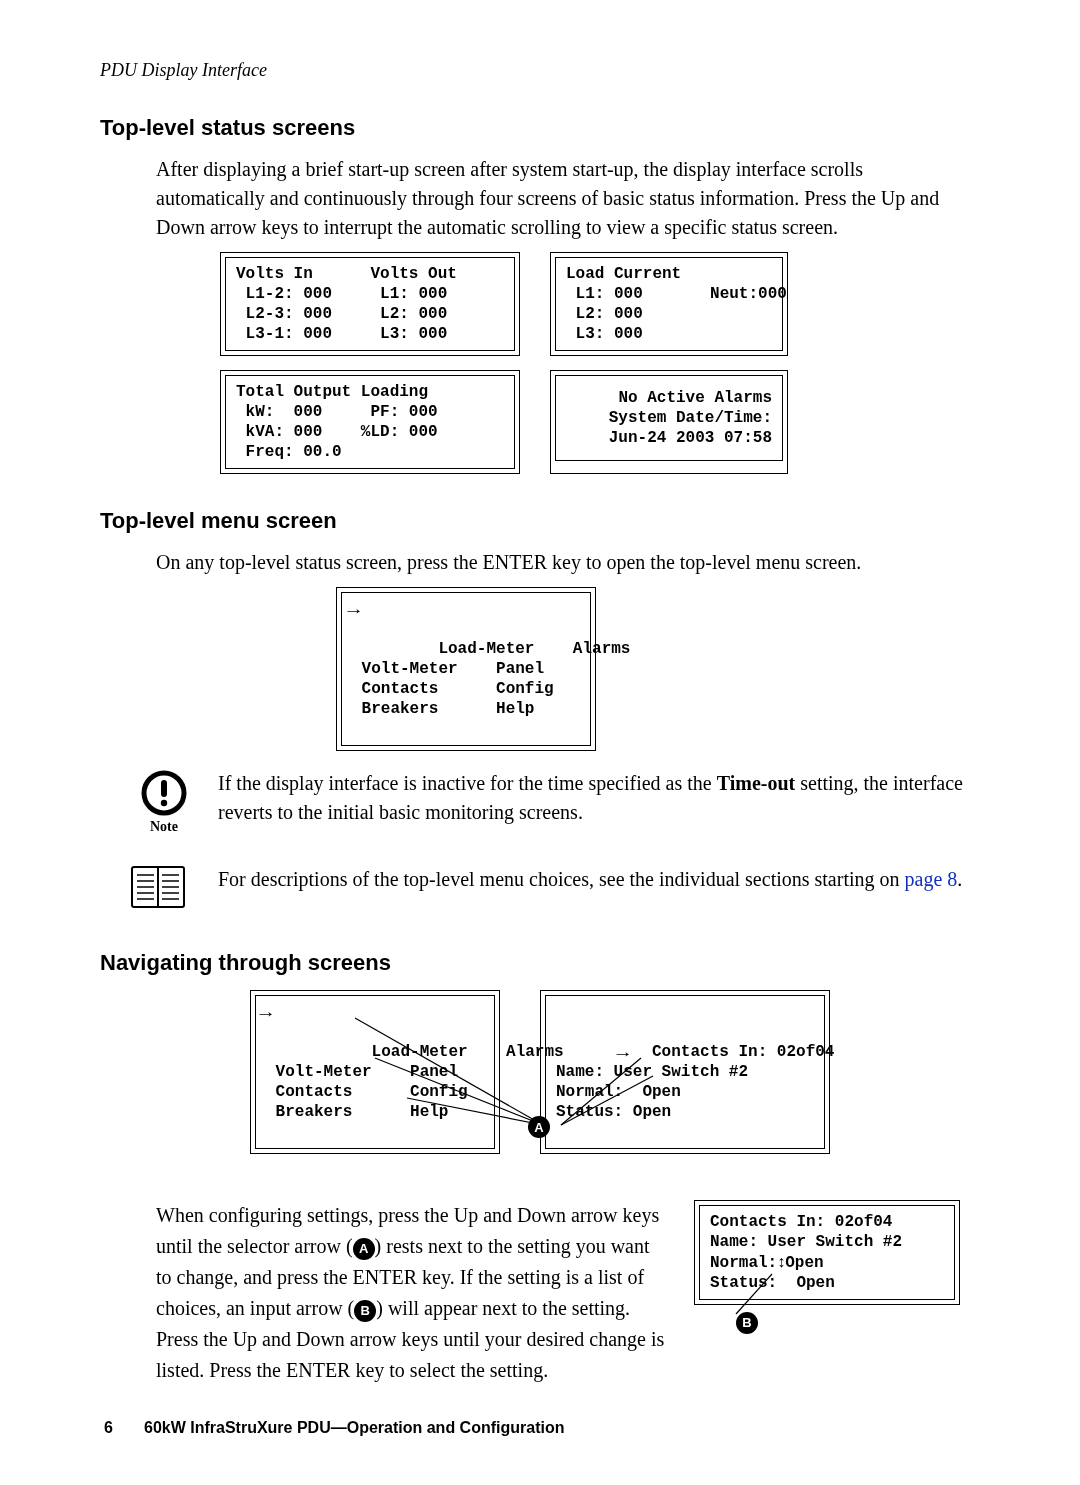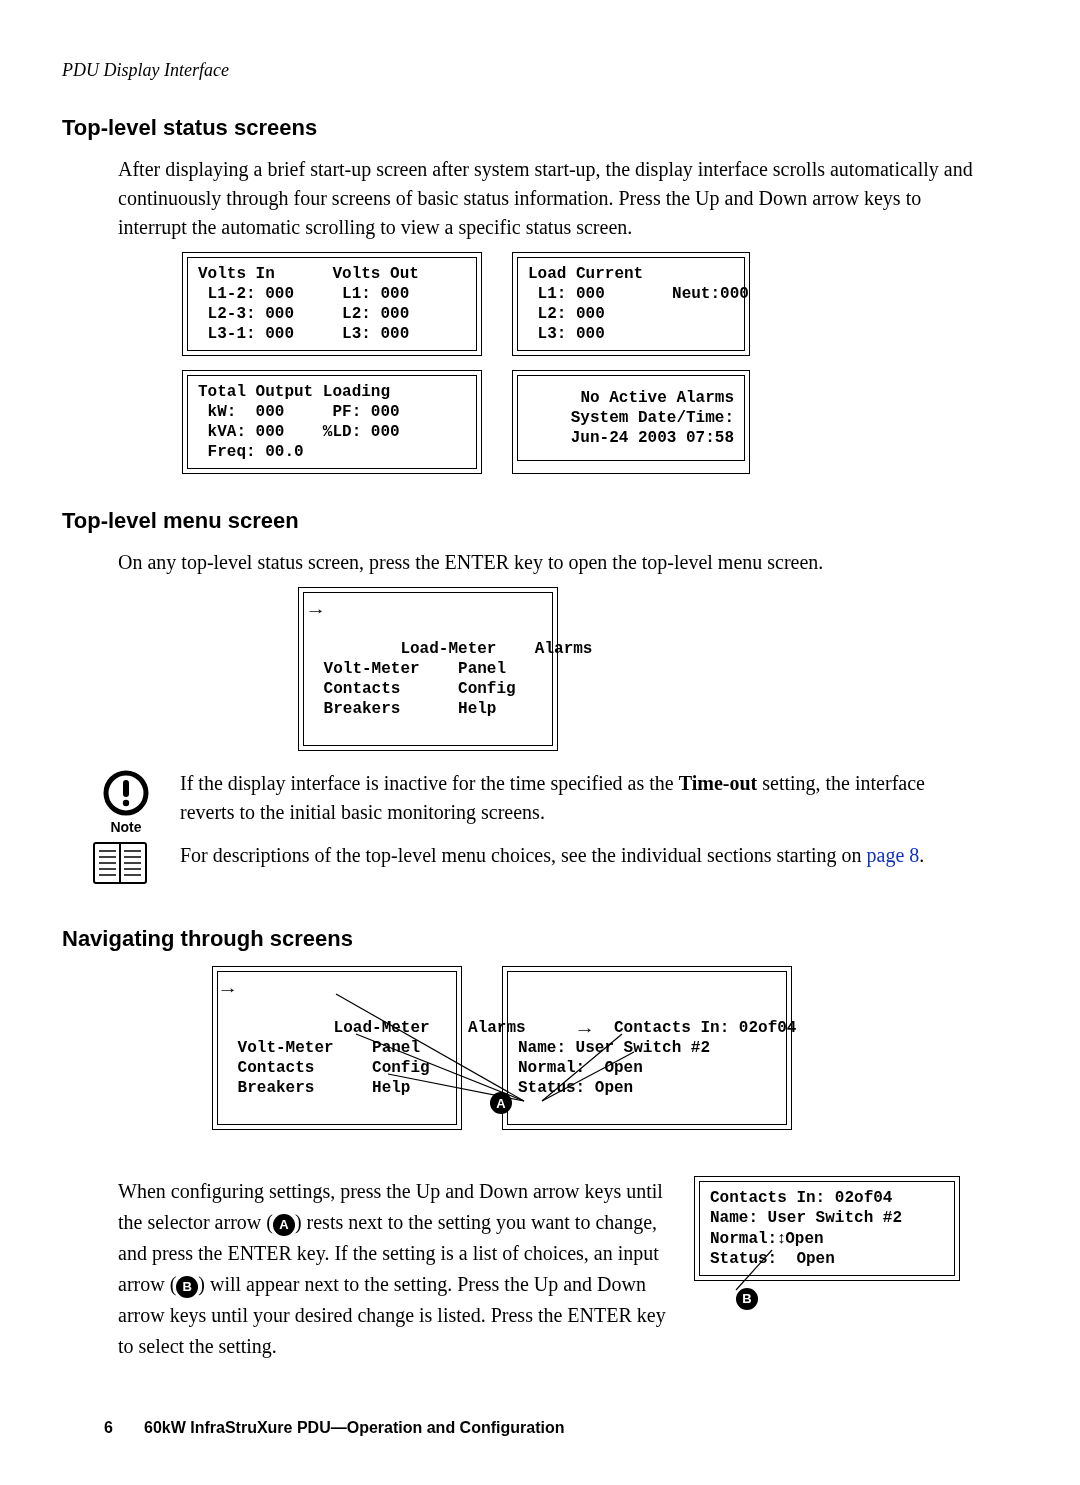--- a/index.html
+++ b/index.html
@@ -9,21 +9,21 @@
     margin: 0;
     padding: 0;
     font-family: "Times New Roman", Times, serif;
     font-size: 20px;
     color: #000;
     background: #fff;
     position: relative;
     box-sizing: border-box;
   }
   .page {
-    padding: 60px 104px 40px 62px;
+    padding: 60px 104px 40px 100px;
     position: relative;
     height: 100%;
     box-sizing: border-box;
   }
   .running-head {
     font-style: italic;
     font-size: 18px;
     margin-bottom: 34px;
   }
   h2.section {
@@ -68,21 +68,21 @@
   .icon-row {
     display: flex;
     align-items: flex-start;
     gap: 20px;
     margin: 18px 0 0 30px;
   }
   .note-icon {
     width: 68px;
     flex: 0 0 68px;
     text-align: center;
-    font-family: Liberation Sans, sans-serif;
+    font-family: Liberation Serif, serif;
     font-size: 14px;
     font-weight: 600;
   }
   .note-icon svg { display: block; margin: 0 auto 2px auto; }
   .doc-icon {
     width: 68px;
     flex: 0 0 68px;
   }
   .bold { font-weight: bold; }
   .nav-figure {
@@ -222,21 +222,21 @@
         <rect x="21" y="11" width="6" height="17" rx="3" fill="#000"></rect>
         <circle cx="24" cy="34" r="3.2" fill="#000"></circle>
       </svg>
       <span>Note</span>
     </div>
     <div style="flex:1;line-height:1.45">
       <span>If the display interface is inactive for the time specified as the </span><span class="bold">Time-out</span><span> setting, the interface reverts to the initial basic monitoring screens.</span>
     </div>
   </div>
 
-  <div class="icon-row" style="margin-top:6px">
+  <div class="icon-row" style="margin-top:30px">
     <div class="doc-icon">
       <svg width="56" height="44" viewBox="0 0 56 44">
         <rect x="2" y="2" width="52" height="40" rx="2" fill="#fff" stroke="#000" stroke-width="2"></rect>
         <line x1="28" y1="2" x2="28" y2="42" stroke="#000" stroke-width="2"></line>
         <g stroke="#000" stroke-width="1.5">
           <line x1="7" y1="10" x2="24" y2="10"></line>
             <line x1="7" y1="16" x2="24" y2="16"></line>
           <line x1="7" y1="22" x2="24" y2="22"></line>
             <line x1="7" y1="28" x2="24" y2="28"></line>
             <line x1="7" y1="34" x2="24" y2="34"></line>

